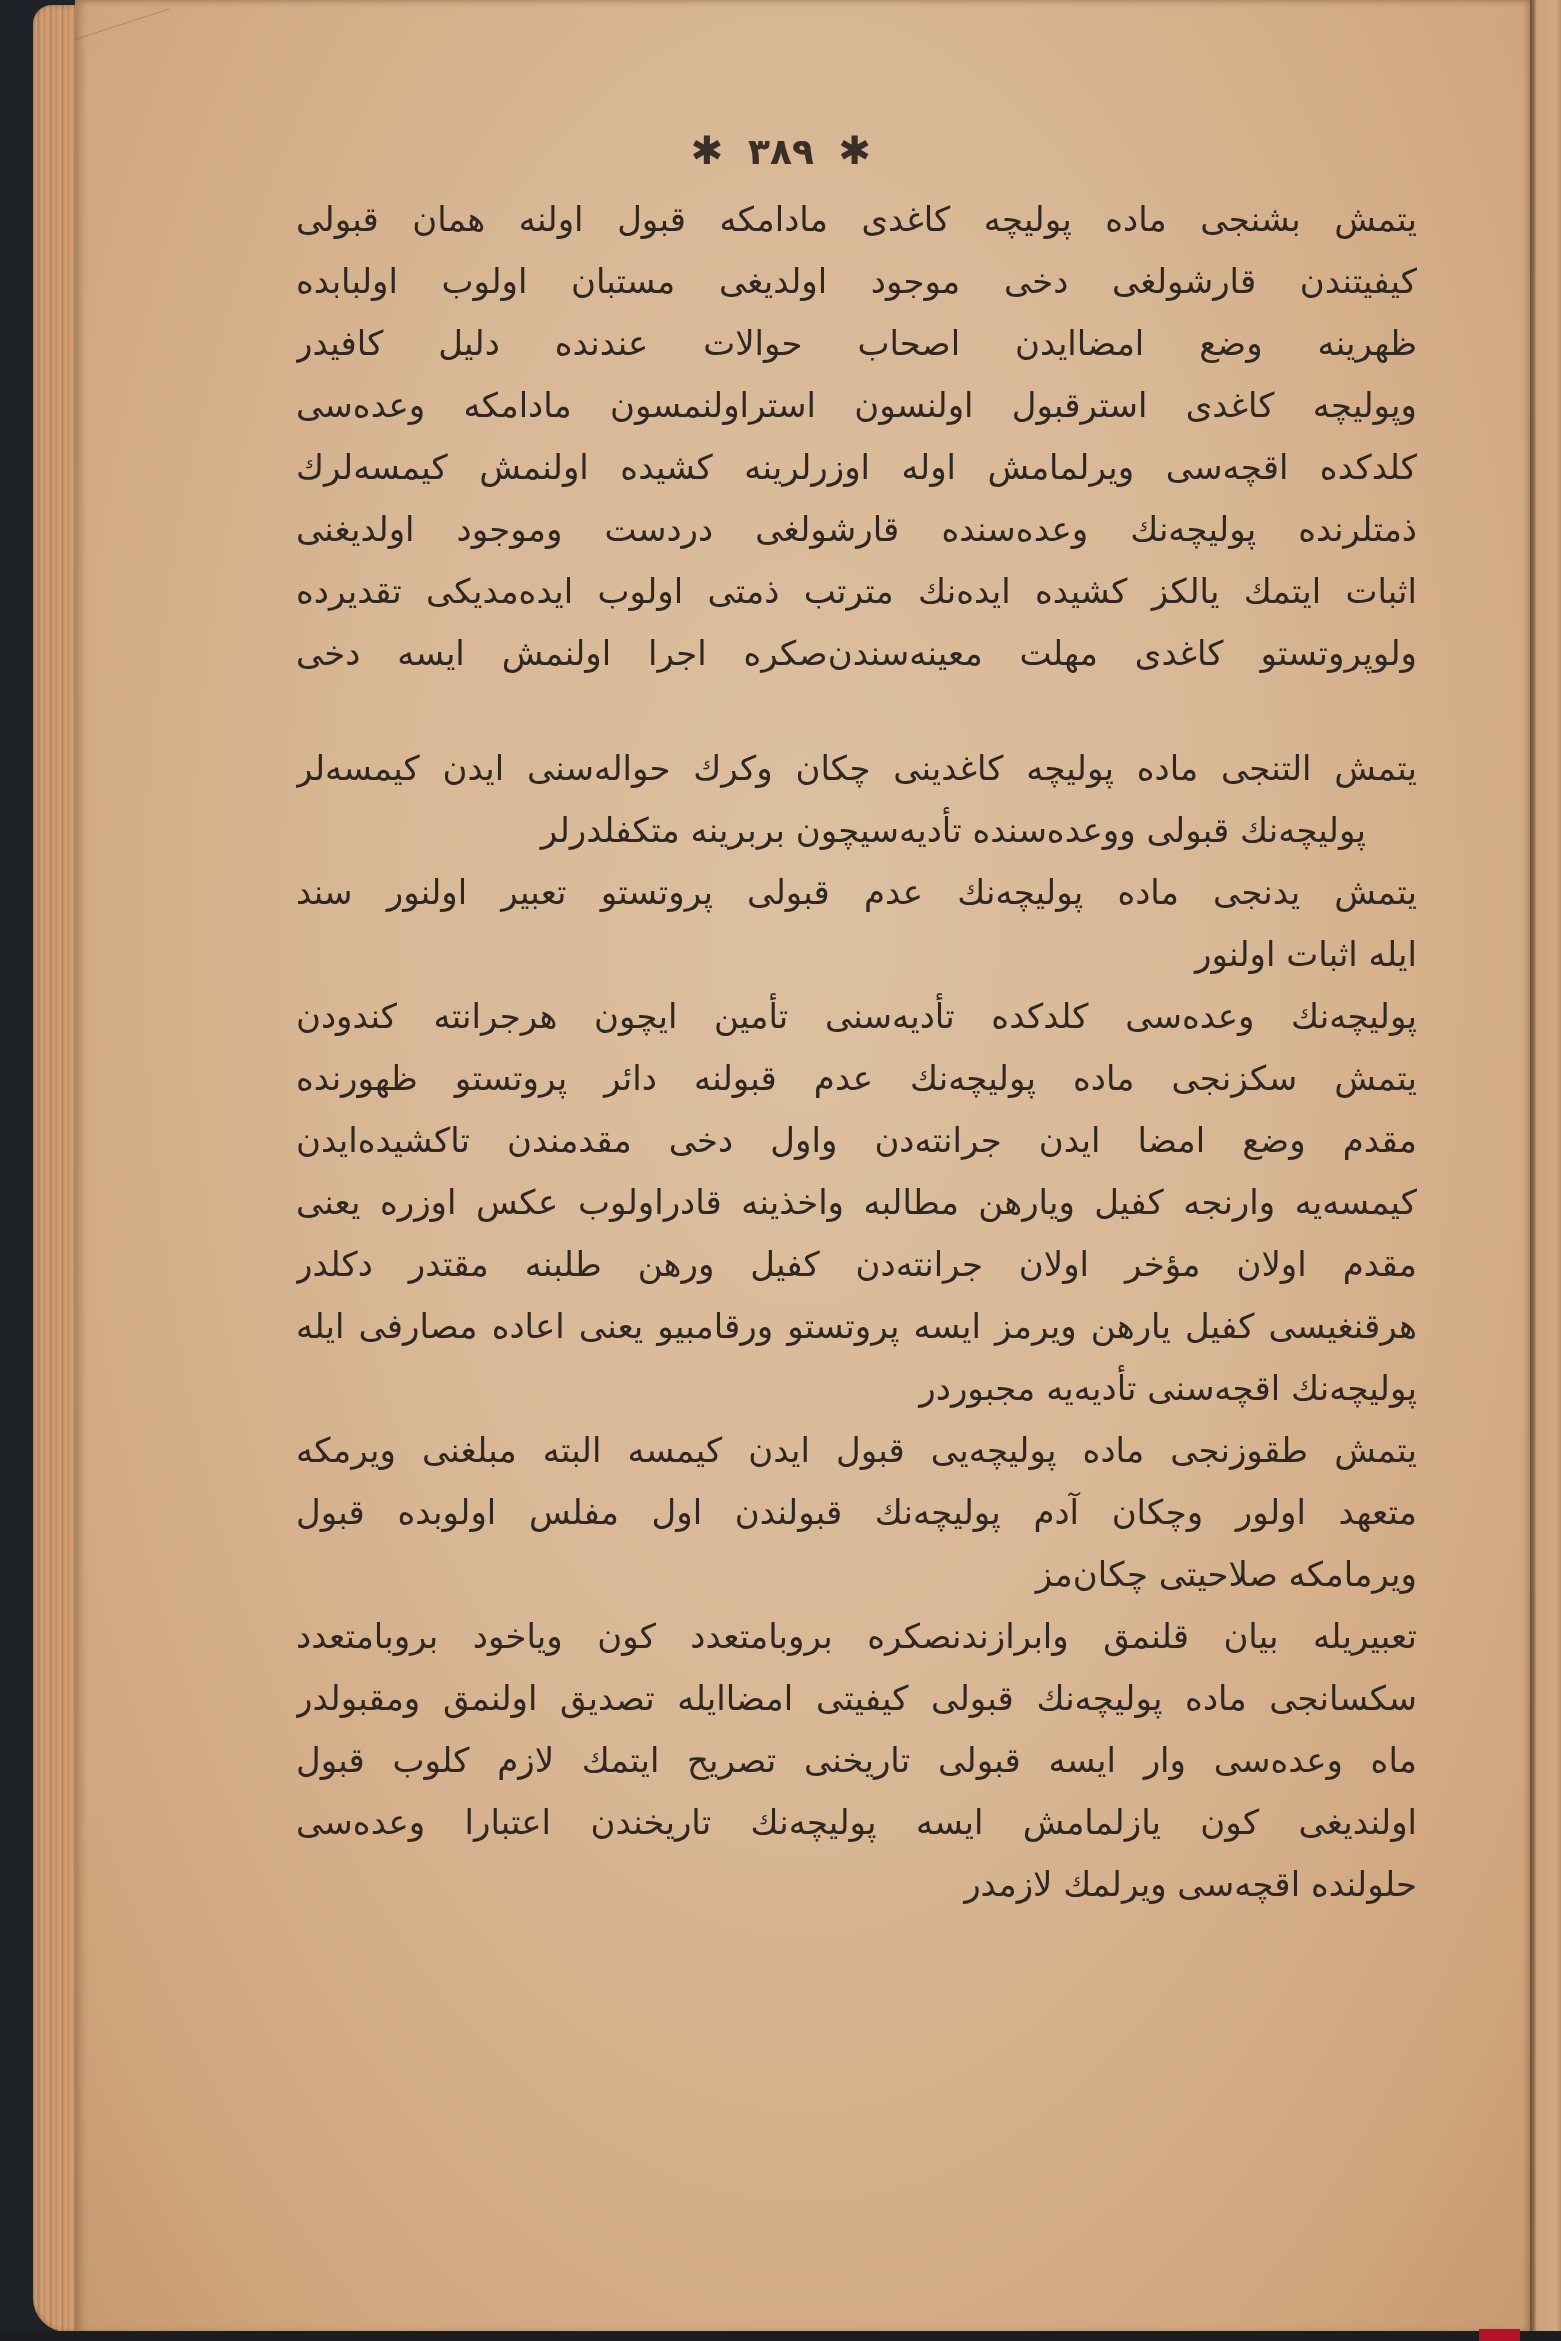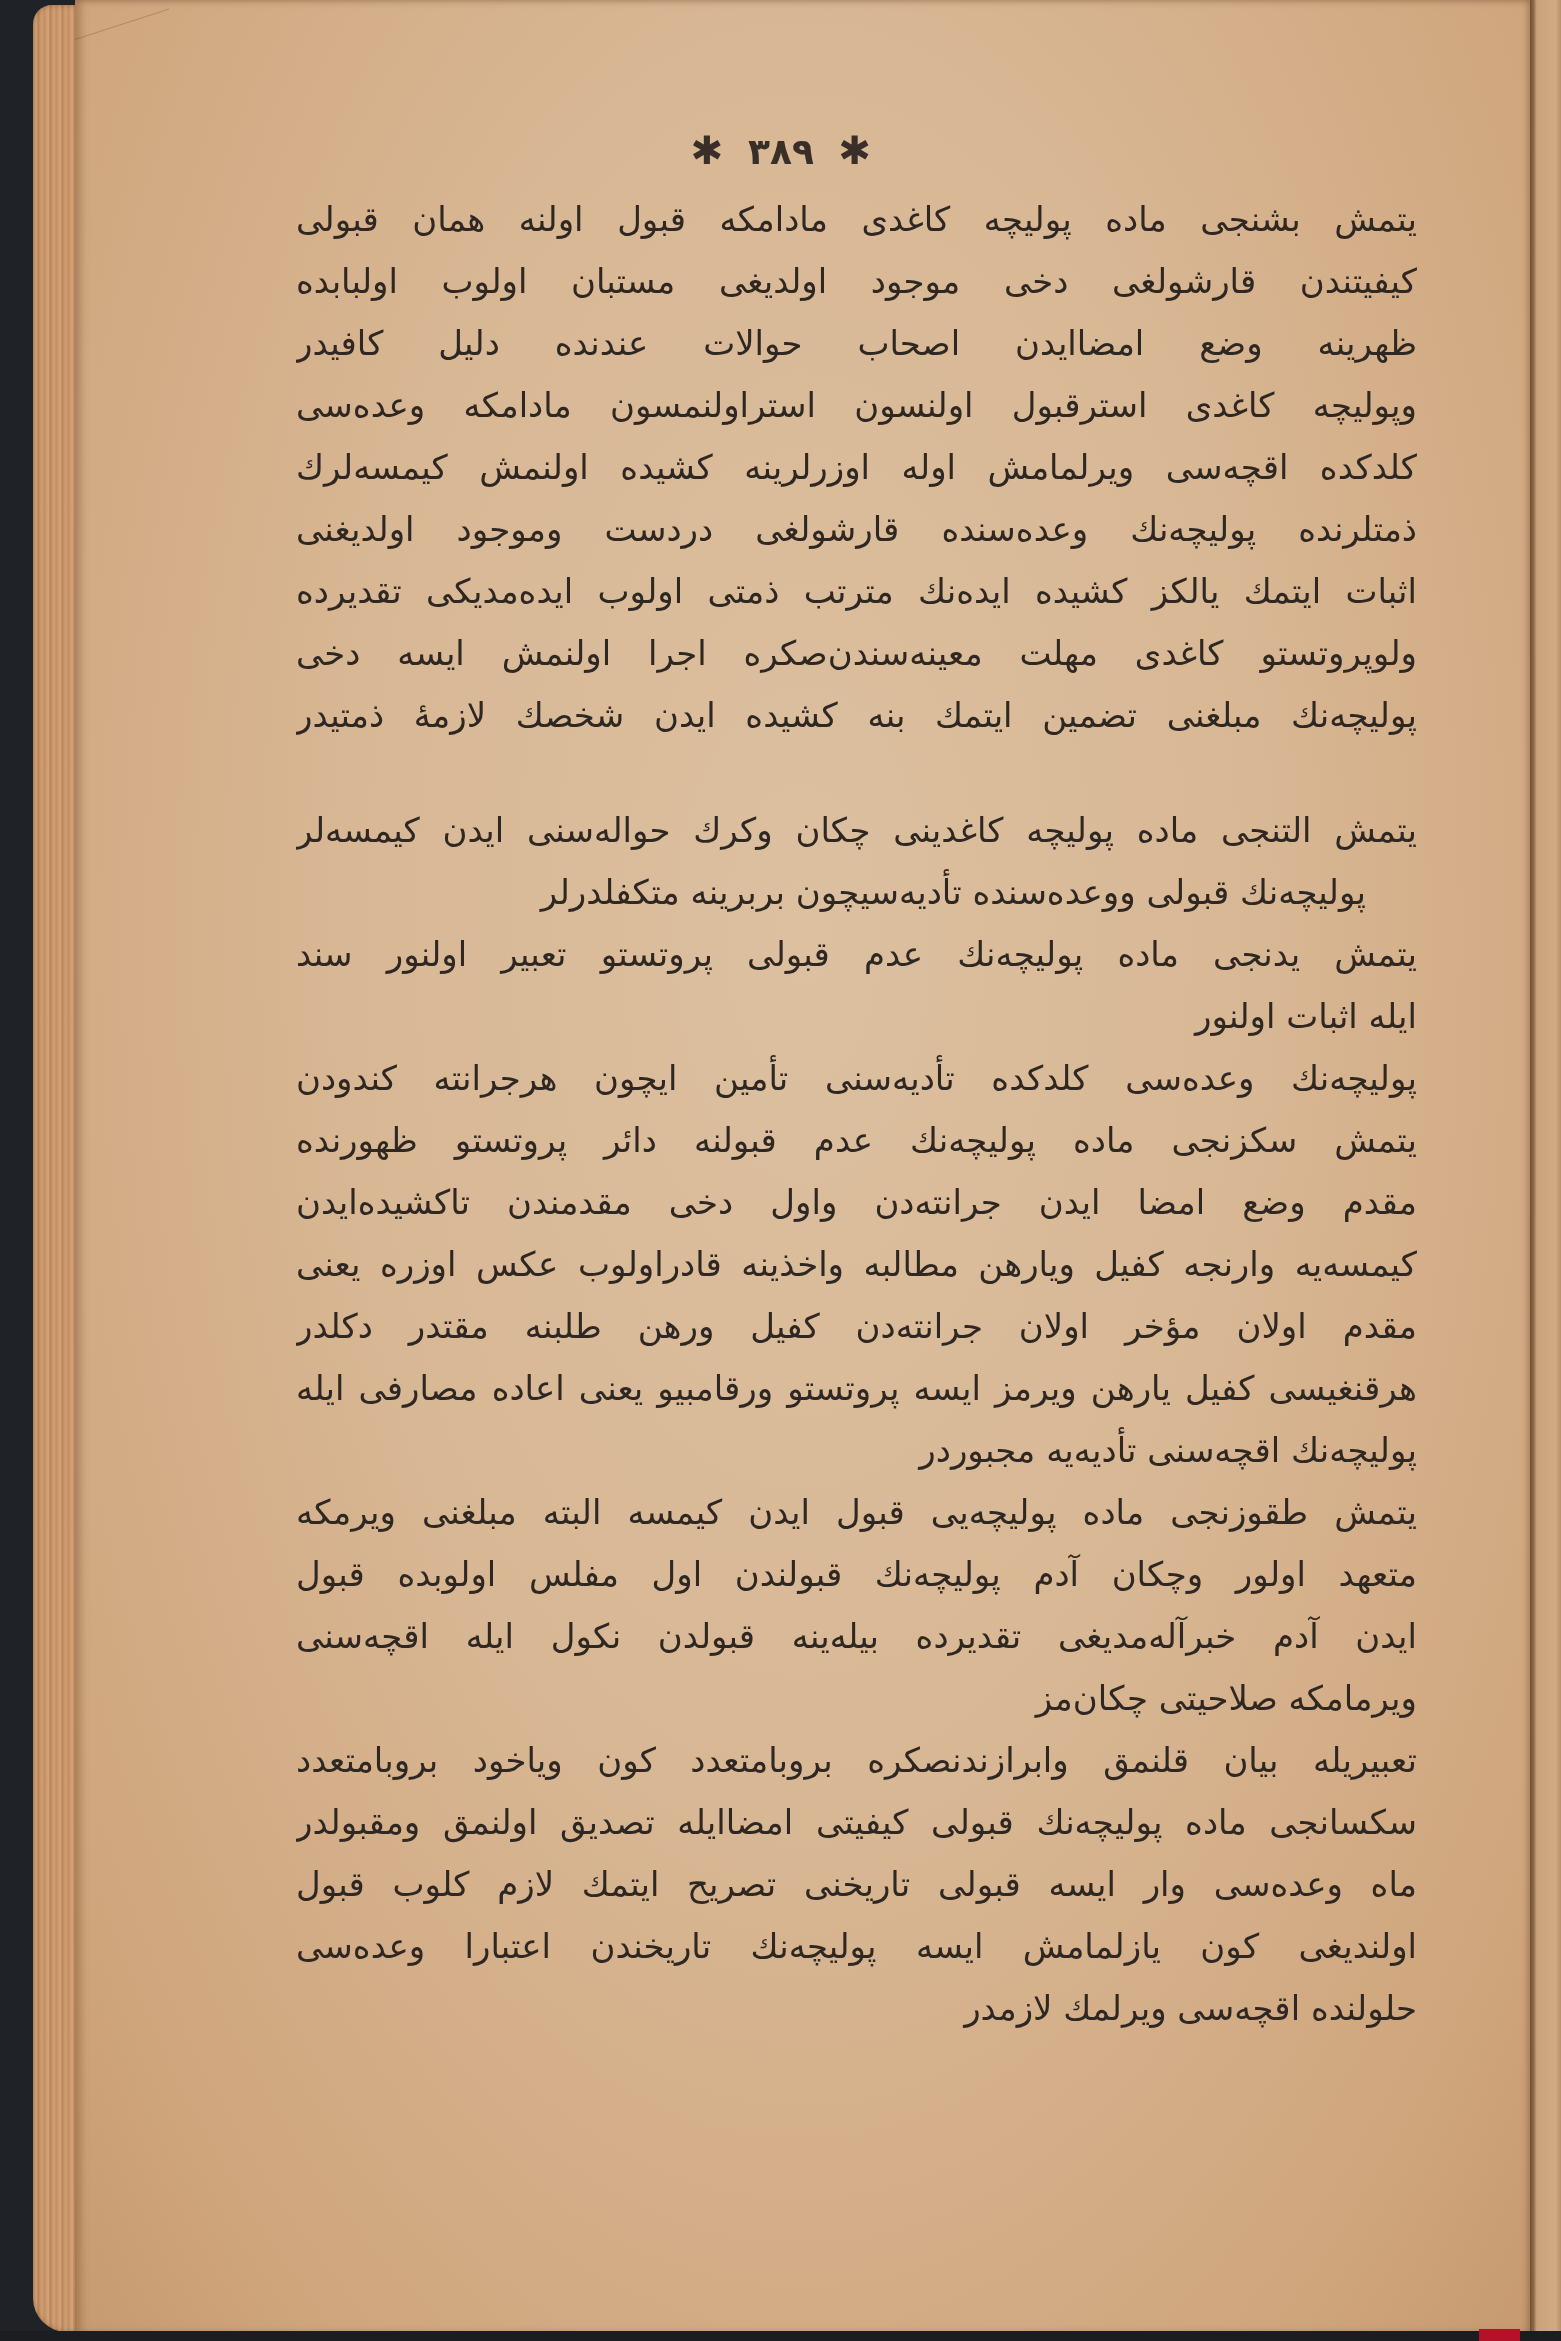--- a/index.html
+++ b/index.html
@@ -134,21 +134,20 @@
 
     <div>
       <div class="line">یتمش بشنجی ماده   پولیچه کاغدی مادامکه قبول اولنه همان قبولی</div>
       <div class="line">کیفیتندن قارشولغی دخی موجود اولدیغی مستبان اولوب اولبابده</div>
       <div class="line">ظهرینه وضع امضاایدن اصحاب حوالات عندنده دلیل کافیدر</div>
       <div class="line">وپولیچه کاغدی استرقبول اولنسون استراولنمسون مادامکه وعده‌سی</div>
       <div class="line">کلدکده اقچه‌سی ویرلمامش اوله اوزرلرینه کشیده اولنمش کیمسه‌لرك</div>
       <div class="line">ذمتلرنده پولیچه‌نك وعده‌سنده قارشولغی دردست وموجود اولدیغنی</div>
       <div class="line">اثبات ایتمك یالکز کشیده ایده‌نك مترتب ذمتی اولوب ایده‌مدیکی تقدیرده</div>
       <div class="line">ولوپروتستو کاغدی مهلت معینه‌سندن‌صکره اجرا اولنمش ایسه دخی</div>
-      <div class="line">پولیچه‌نك مبلغنی تضمین ایتمك بنه کشیده ایدن شخصك لازمهٔ ذمتیدر</div>
     </div>
     <div class="gap"></div>
 
     <div>
       <div class="line">یتمش التنجی ماده   پولیچه کاغدینی چکان وکرك حواله‌سنی ایدن کیمسه‌لر</div>
       <div class="line short" style="padding-right:51px;">پولیچه‌نك قبولی ووعده‌سنده تأدیه‌سیچون بربرینه متکفلدرلر</div>
     </div>
 
     <div>
       <div class="line">یتمش یدنجی ماده   پولیچه‌نك عدم قبولی پروتستو تعبیر اولنور سند</div>
@@ -161,21 +160,20 @@
       <div class="line">مقدم وضع امضا ایدن جرانته‌دن واول دخی مقدمندن تاکشیده‌ایدن</div>
       <div class="line">کیمسه‌یه وارنجه کفیل ویارهن مطالبه واخذینه قادراولوب عکس اوزره یعنی</div>
       <div class="line">مقدم اولان مؤخر اولان جرانته‌دن کفیل ورهن طلبنه مقتدر دکلدر</div>
       <div class="line">هرقنغیسی کفیل یارهن ویرمز ایسه پروتستو ورقامبیو یعنی اعاده مصارفی ایله</div>
       <div class="line short">پولیچه‌نك اقچه‌سنی تأدیه‌یه مجبوردر</div>
     </div>
 
     <div>
       <div class="line">یتمش طقوزنجی ماده   پولیچه‌یی قبول ایدن کیمسه البته مبلغنی ویرمکه</div>
       <div class="line">متعهد اولور وچکان آدم پولیچه‌نك قبولندن اول مفلس اولوبده قبول</div>
-      <div class="line">ایدن آدم خبرآله‌مدیغی تقدیرده بیله‌ینه قبولدن نکول ایله اقچه‌سنی</div>
       <div class="line short">ویرمامکه صلاحیتی چکان‌مز</div>
     </div>
 
     <div>
       <div class="line">تعبیریله بیان قلنمق وابرازندنصکره بروبامتعدد کون ویاخود بروبامتعدد</div>
       <div class="line">سکسانجی ماده   پولیچه‌نك قبولی کیفیتی امضاایله تصدیق اولنمق ومقبولدر</div>
       <div class="line">ماه وعده‌سی وار ایسه قبولی تاریخنی تصریح ایتمك لازم کلوب قبول</div>
       <div class="line">اولندیغی کون یازلمامش ایسه پولیچه‌نك تاریخندن اعتبارا وعده‌سی</div>
       <div class="line short">حلولنده اقچه‌سی ویرلمك لازمدر</div>
     </div>

